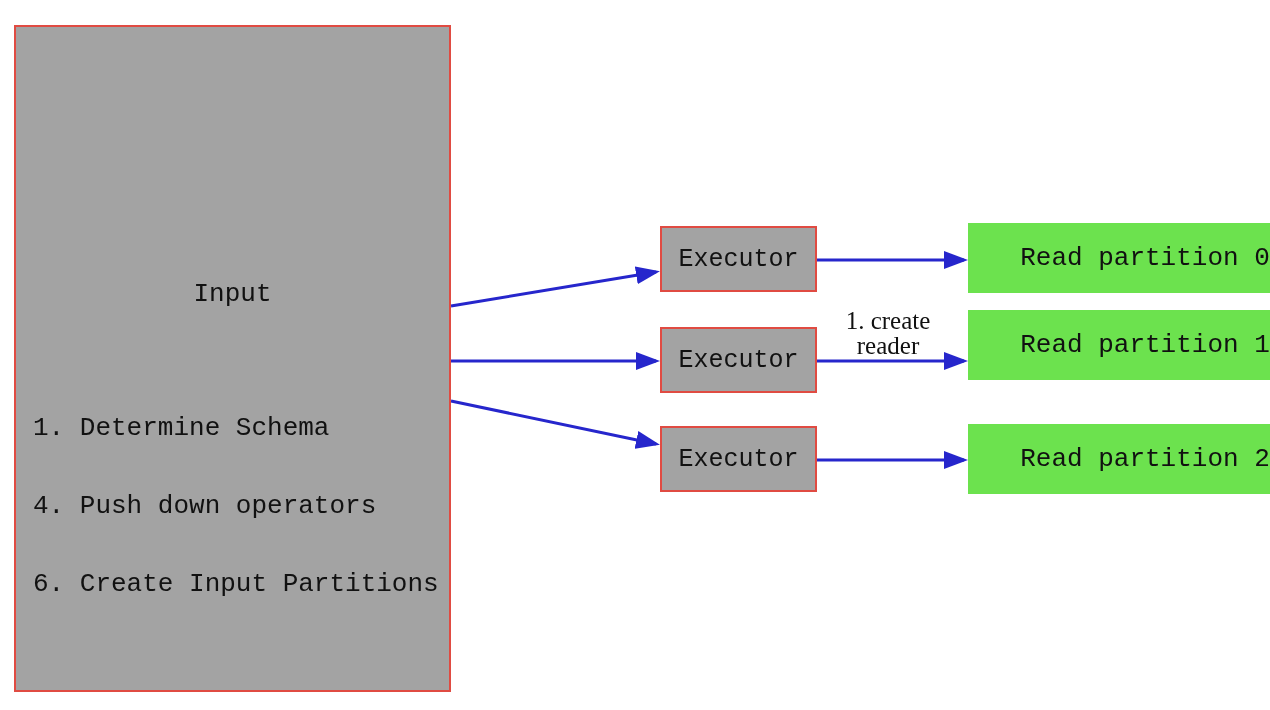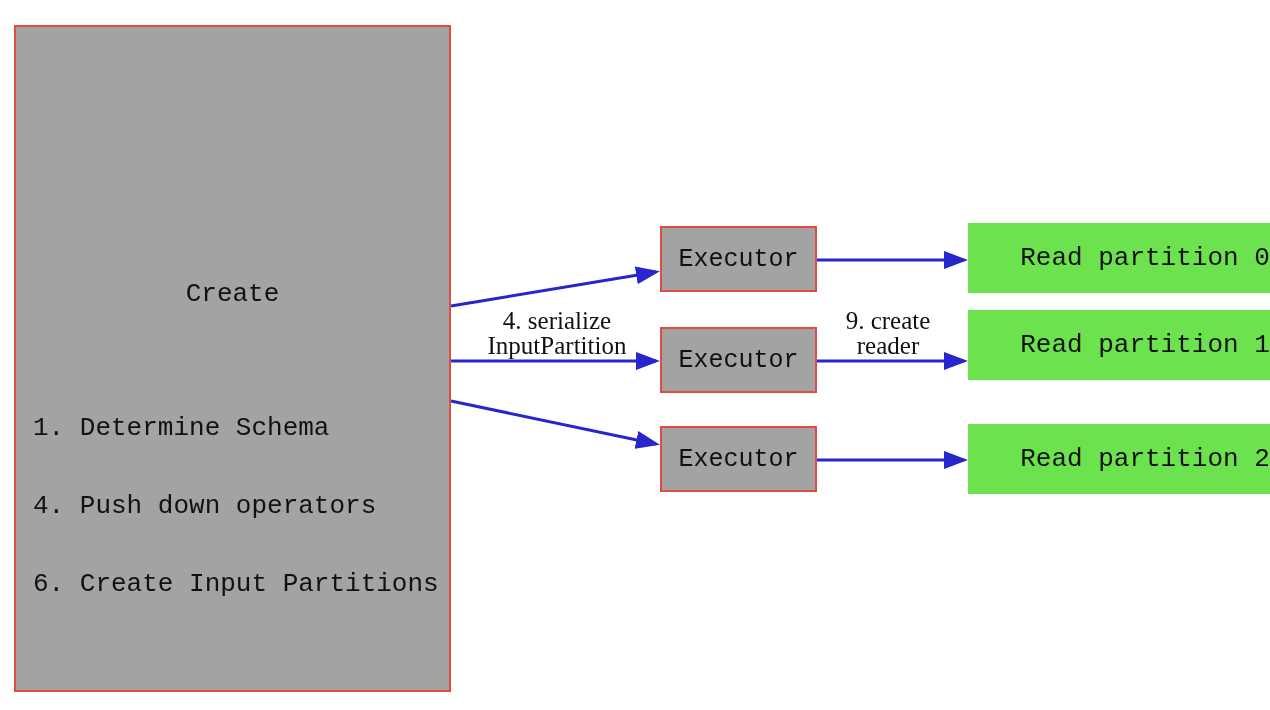--- a/index.html
+++ b/index.html
@@ -115,21 +115,21 @@
     </defs>
     <line class="arrow-line" x1="451" y1="306" x2="656" y2="272" marker-end="url(#arrow)"></line>
     <line class="arrow-line" x1="451" y1="361" x2="656" y2="361" marker-end="url(#arrow)"></line>
     <line class="arrow-line" x1="451" y1="401" x2="656" y2="444" marker-end="url(#arrow)"></line>
     <line class="arrow-line" x1="817" y1="260" x2="964" y2="260" marker-end="url(#arrow)"></line>
     <line class="arrow-line" x1="817" y1="361" x2="964" y2="361" marker-end="url(#arrow)"></line>
     <line class="arrow-line" x1="817" y1="460" x2="964" y2="460" marker-end="url(#arrow)"></line>
   </svg>
 
   <div class="redbox driver-box">
-    <div class="driver-title">Create</div>
+    <div class="driver-title">Input</div>
     <div class="driver-steps">
       <div>1. Determine Schema</div>
       <div>4. Push down operators</div>
       <div>6. Create Input Partitions</div>
     </div>
   </div>
 
   <div class="redbox executor-box executor-0">
     <span>Executor</span>
   </div>
@@ -143,22 +143,18 @@
   <div class="partition-box partition-0">
     <span>Read partition 0</span>
   </div>
   <div class="partition-box partition-1">
     <span>Read partition 1</span>
   </div>
   <div class="partition-box partition-2">
     <span>Read partition 2</span>
   </div>
 
-  <div class="edge-label edge-label-serialize">
-    <div>4. serialize</div>
-    <div>InputPartition</div>
-  </div>
   <div class="edge-label edge-label-reader">
-    <div>9. create</div>
+    <div>1. create</div>
     <div>reader</div>
   </div>
 
 </div>
 
 </body></html>

